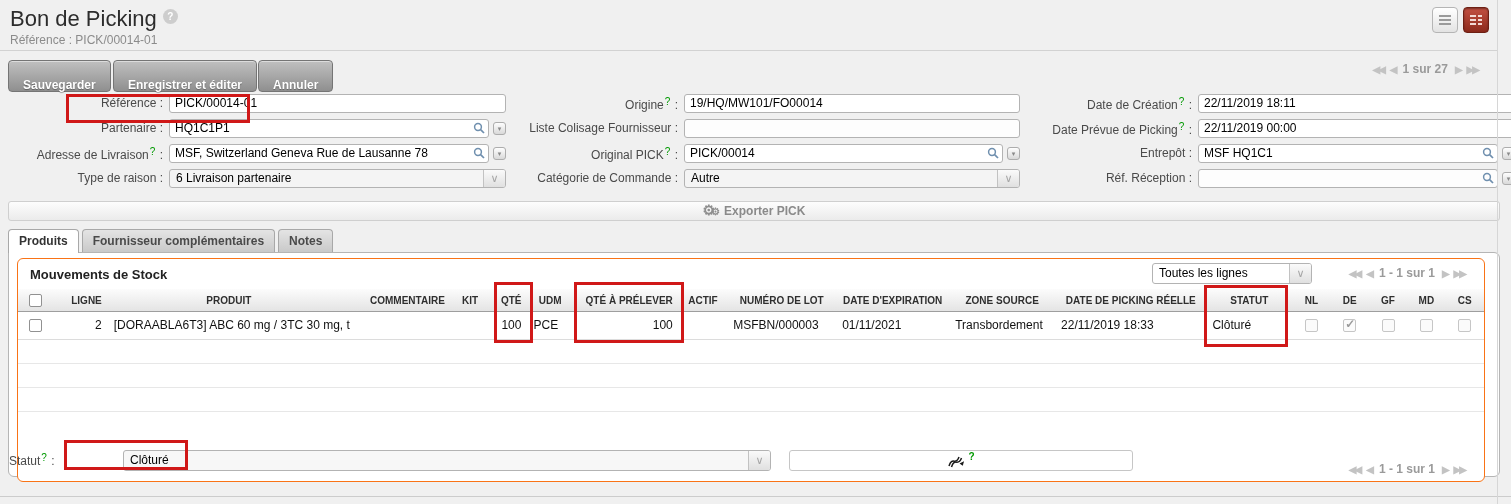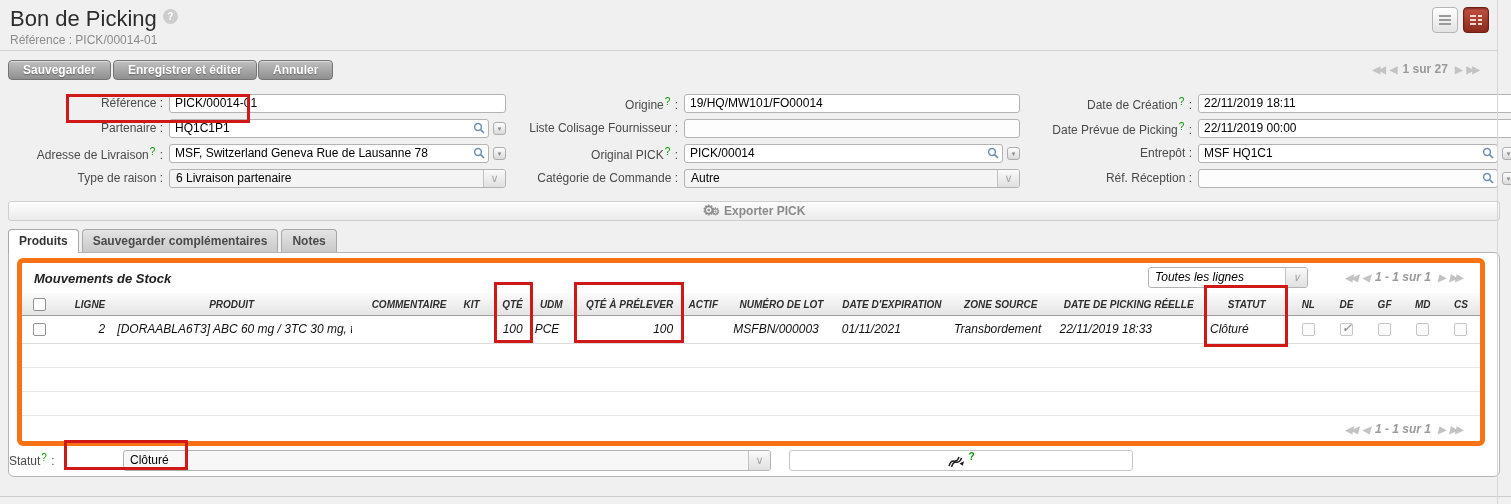--- a/index.html
+++ b/index.html
@@ -15,21 +15,21 @@
   .page-subtitle { position:absolute; left:10px; top:33px; color:#8b8b8b; }
   .title-sep { position:absolute; left:0; top:50px; width:1497px; border-top:1px solid #d2d2d2; }
 
   .view-switch { position:absolute; top:7px; right:22px; display:flex; gap:5px; }
   .vbtn { width:26px; height:26px; border-radius:4px; border:1px solid #b5b5b5;
      background:linear-gradient(#ffffff,#e3e3e3); display:flex; align-items:center; justify-content:center; }
   .vbtn.active { background:linear-gradient(#c35041,#8c2a1c); border-color:#6e2014;
      box-shadow:inset 0 1px 2px rgba(0,0,0,.4); }
 
   
-  .btn { position:absolute; top:60px; height:20px; padding:0 14px; border:1px solid #757575;
+  .btn { position:absolute; top:60px; height:20px; padding:15px 14px; border:1px solid #757575;
      border-radius:4px; background:linear-gradient(#c0c0c0,#8f8f8f); color:#fff; font-weight:bold;
      font-size:12px; text-shadow:0 1px 1px rgba(0,0,0,.35); box-shadow:inset 0 1px 0 rgba(255,255,255,.45);
      line-height:18px; cursor:pointer; }
 
   .pager { color:#9a9a9a; font-weight:bold; white-space:nowrap; }
   .pager .arr { color:#c3c3c3; font-size:10px; letter-spacing:-2px; margin:0 3px; cursor:pointer; }
   .pager .txt { margin:0 4px; }
   .pager-top { position:absolute; top:62px; right:30px; }
 
   
@@ -65,22 +65,22 @@
   
   .tabs { position:absolute; left:8px; top:229px; height:40px; display:flex; z-index:3; }
   .tab { height:23px; padding:0 10px; margin-right:3px; border:1px solid #a8a8a8; border-bottom:none;
      border-radius:4px 4px 0 0; background:linear-gradient(#e4e4e4,#c9c9c9); font-weight:bold;
      color:#4a4a4a; line-height:22px; cursor:pointer; }
   .tab.active { background:#fff; height:24px; color:#333; }
 
   
   .panel { position:absolute; left:8px; top:252px; width:1492px; height:225px; background:#fff;
      border:1px solid #b5b5b5; border-radius:0 6px 6px 6px; }
-  .inner { position:absolute; left:8px; top:5px; width:1468px; height:188px;
-     border:5px solid #f97316; border-radius:6px; background:#fff; overflow:hidden;font-style:italic; }
+  .inner { position:absolute; left:8px; top:5px; width:1468px; height:224px;
+     border:1px solid #f97316; border-radius:6px; background:#fff; overflow:hidden; }
   .inner-toolbar { position:relative; height:30px; }
   .list-title { position:absolute; left:12px; top:8px; font-size:13px; font-weight:bold; color:#222; }
   .filter-select { position:absolute; right:172px; top:4px; width:160px; height:21px; }
   .filter-select .select { height:21px; line-height:19px; background:#fff; }
   .filter-select .select .chev { height:19px; line-height:18px; }
   .pager-tabletop { position:absolute; right:16px; top:7px; }
   .pager-tablebottom { position:absolute; right:16px; bottom:5px; }
 
   table.grid { width:100%; border-collapse:collapse; table-layout:fixed; }
   table.grid th { background:linear-gradient(#fcfcfc,#e4e4e4); border-bottom:1px solid #9e9e9e;
@@ -233,21 +233,21 @@
     </div>
   </div>
 
   <div class="export-bar">
     <span class="gears"><span class="g1">⚙</span><span class="g2">⚙</span></span>
     <span>Exporter PICK</span>
   </div>
 
   <div class="tabs">
     <div class="tab active">Produits</div>
-    <div class="tab">Sauvegarder complémentaires</div>
+    <div class="tab">Fournisseur complémentaires</div>
     <div class="tab">Notes</div>
   </div>
 
   <div class="panel">
     <div class="inner">
       <div class="inner-toolbar">
         <div class="list-title">Mouvements de Stock</div>
         <div class="filter-select">
           <div class="select"><span>Toutes les lignes</span><span class="chev">∨</span></div>
         </div>

